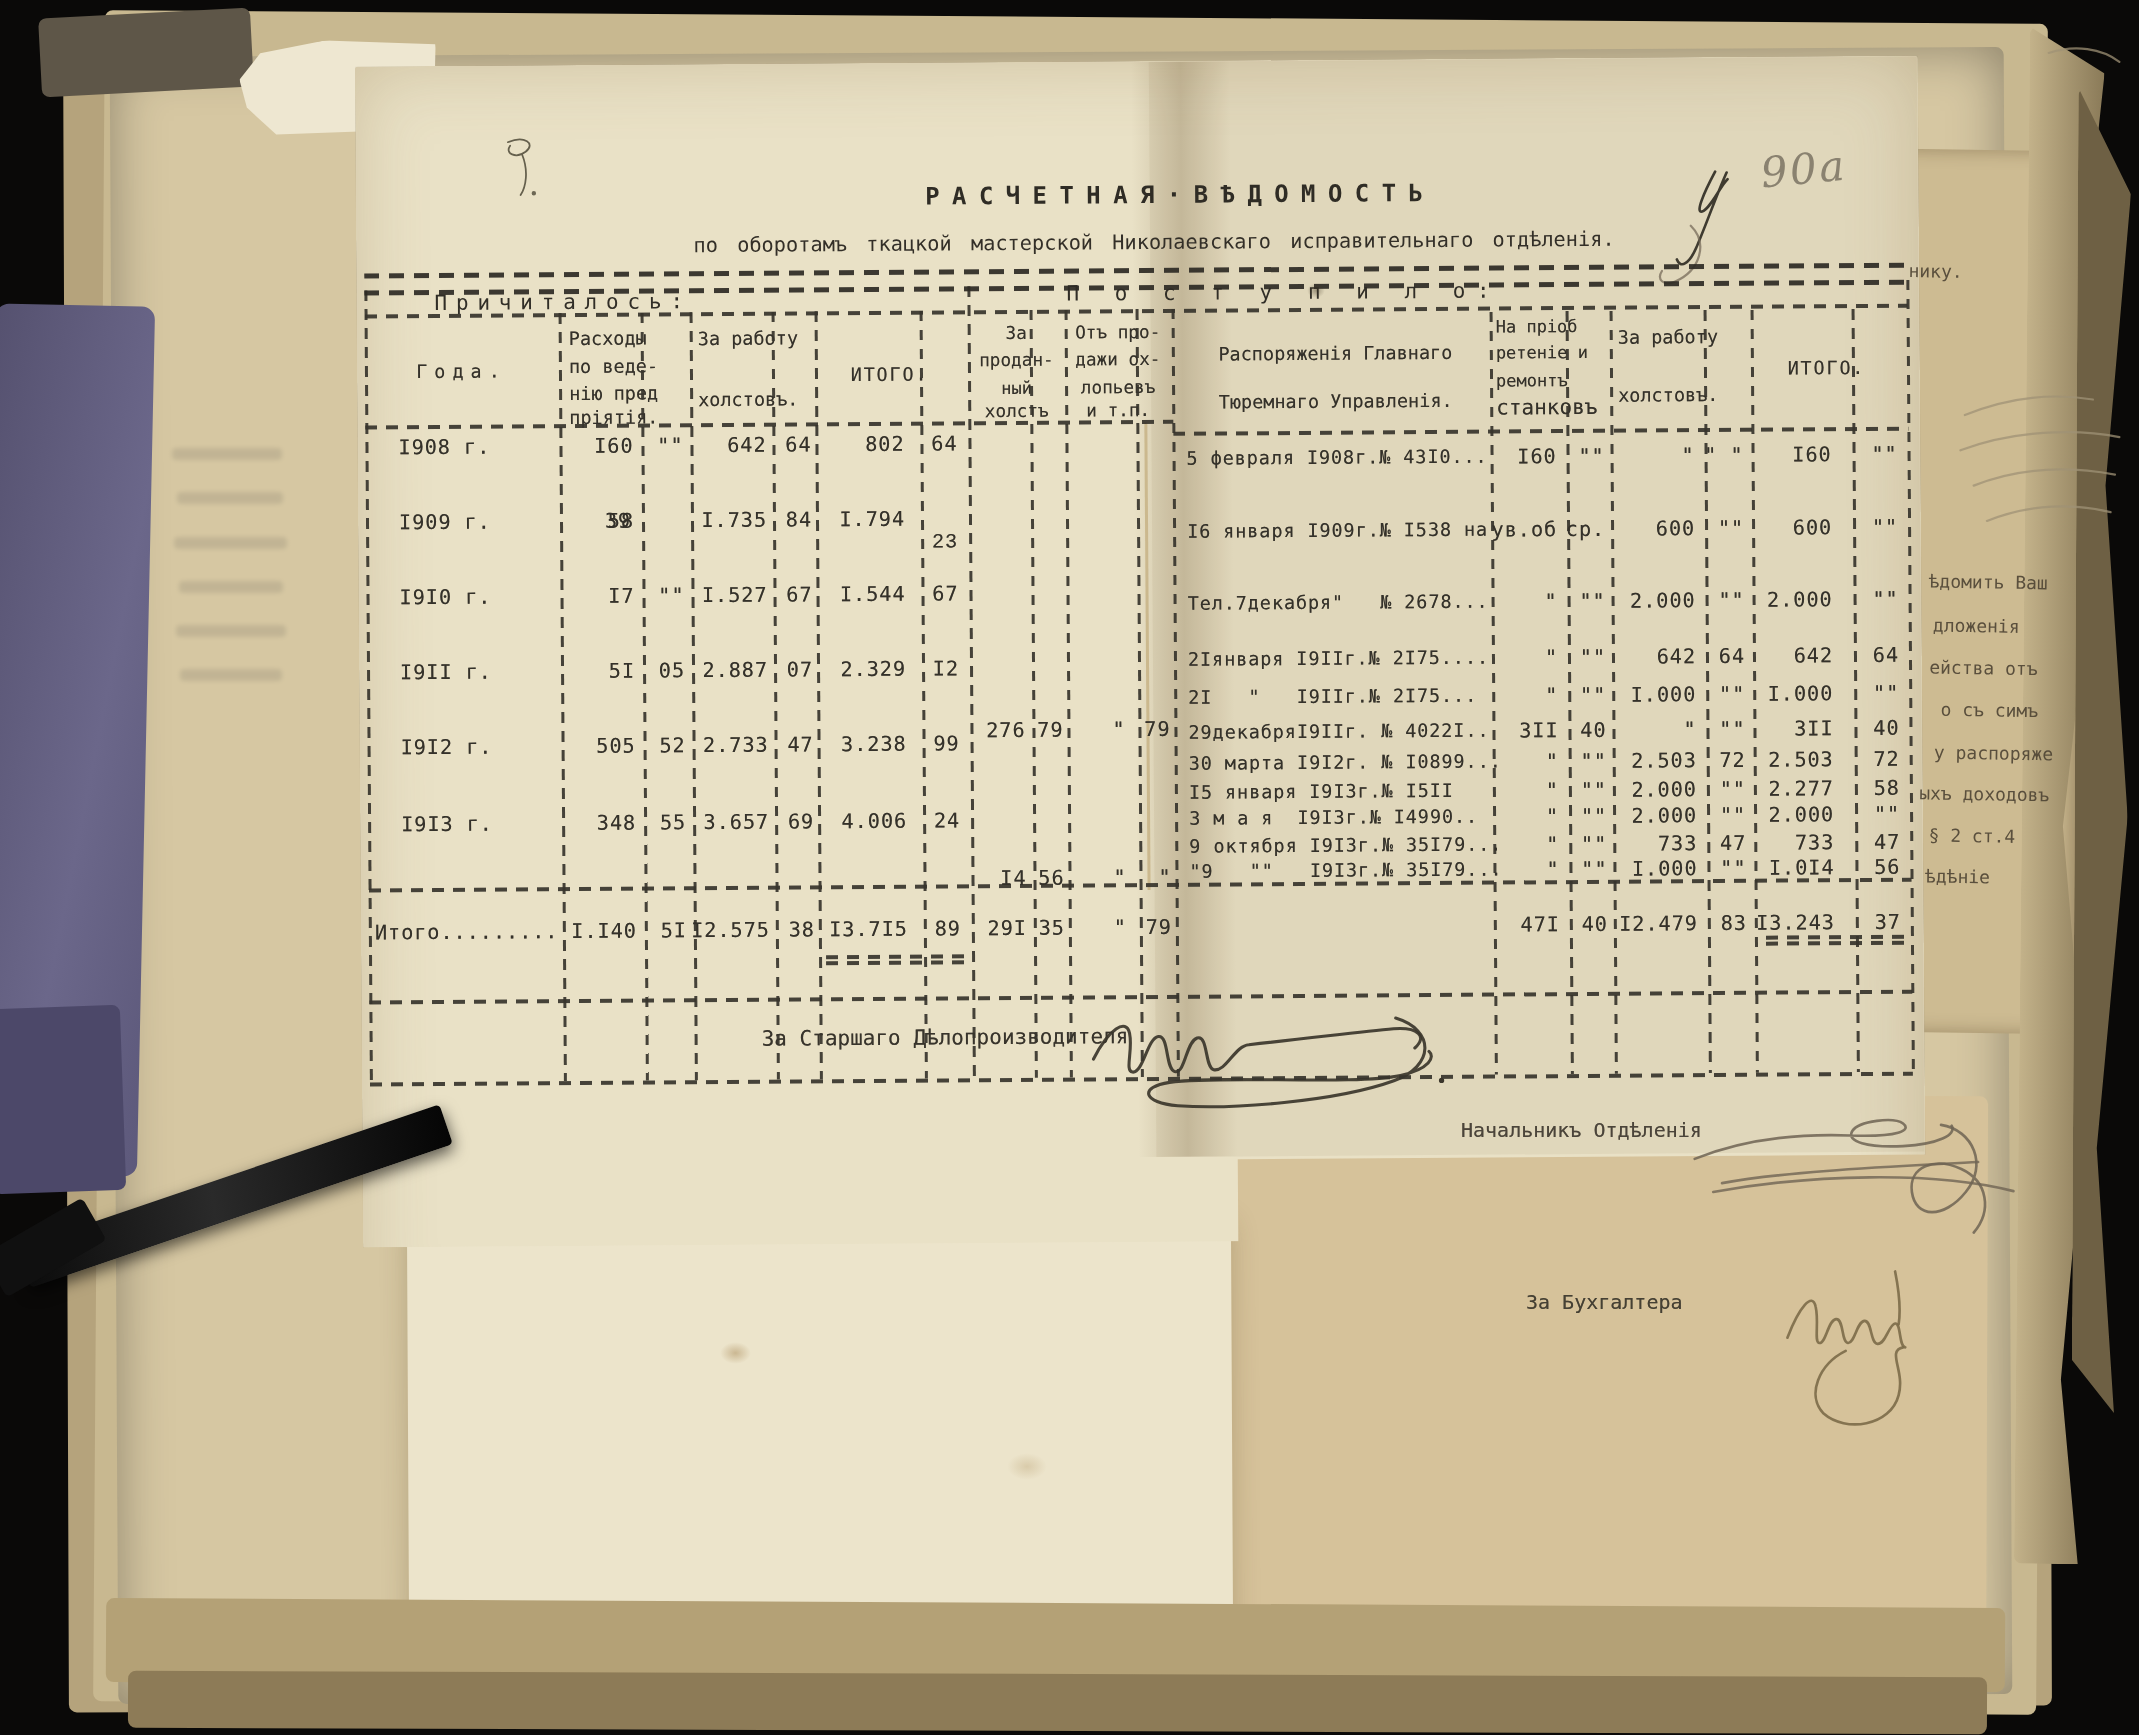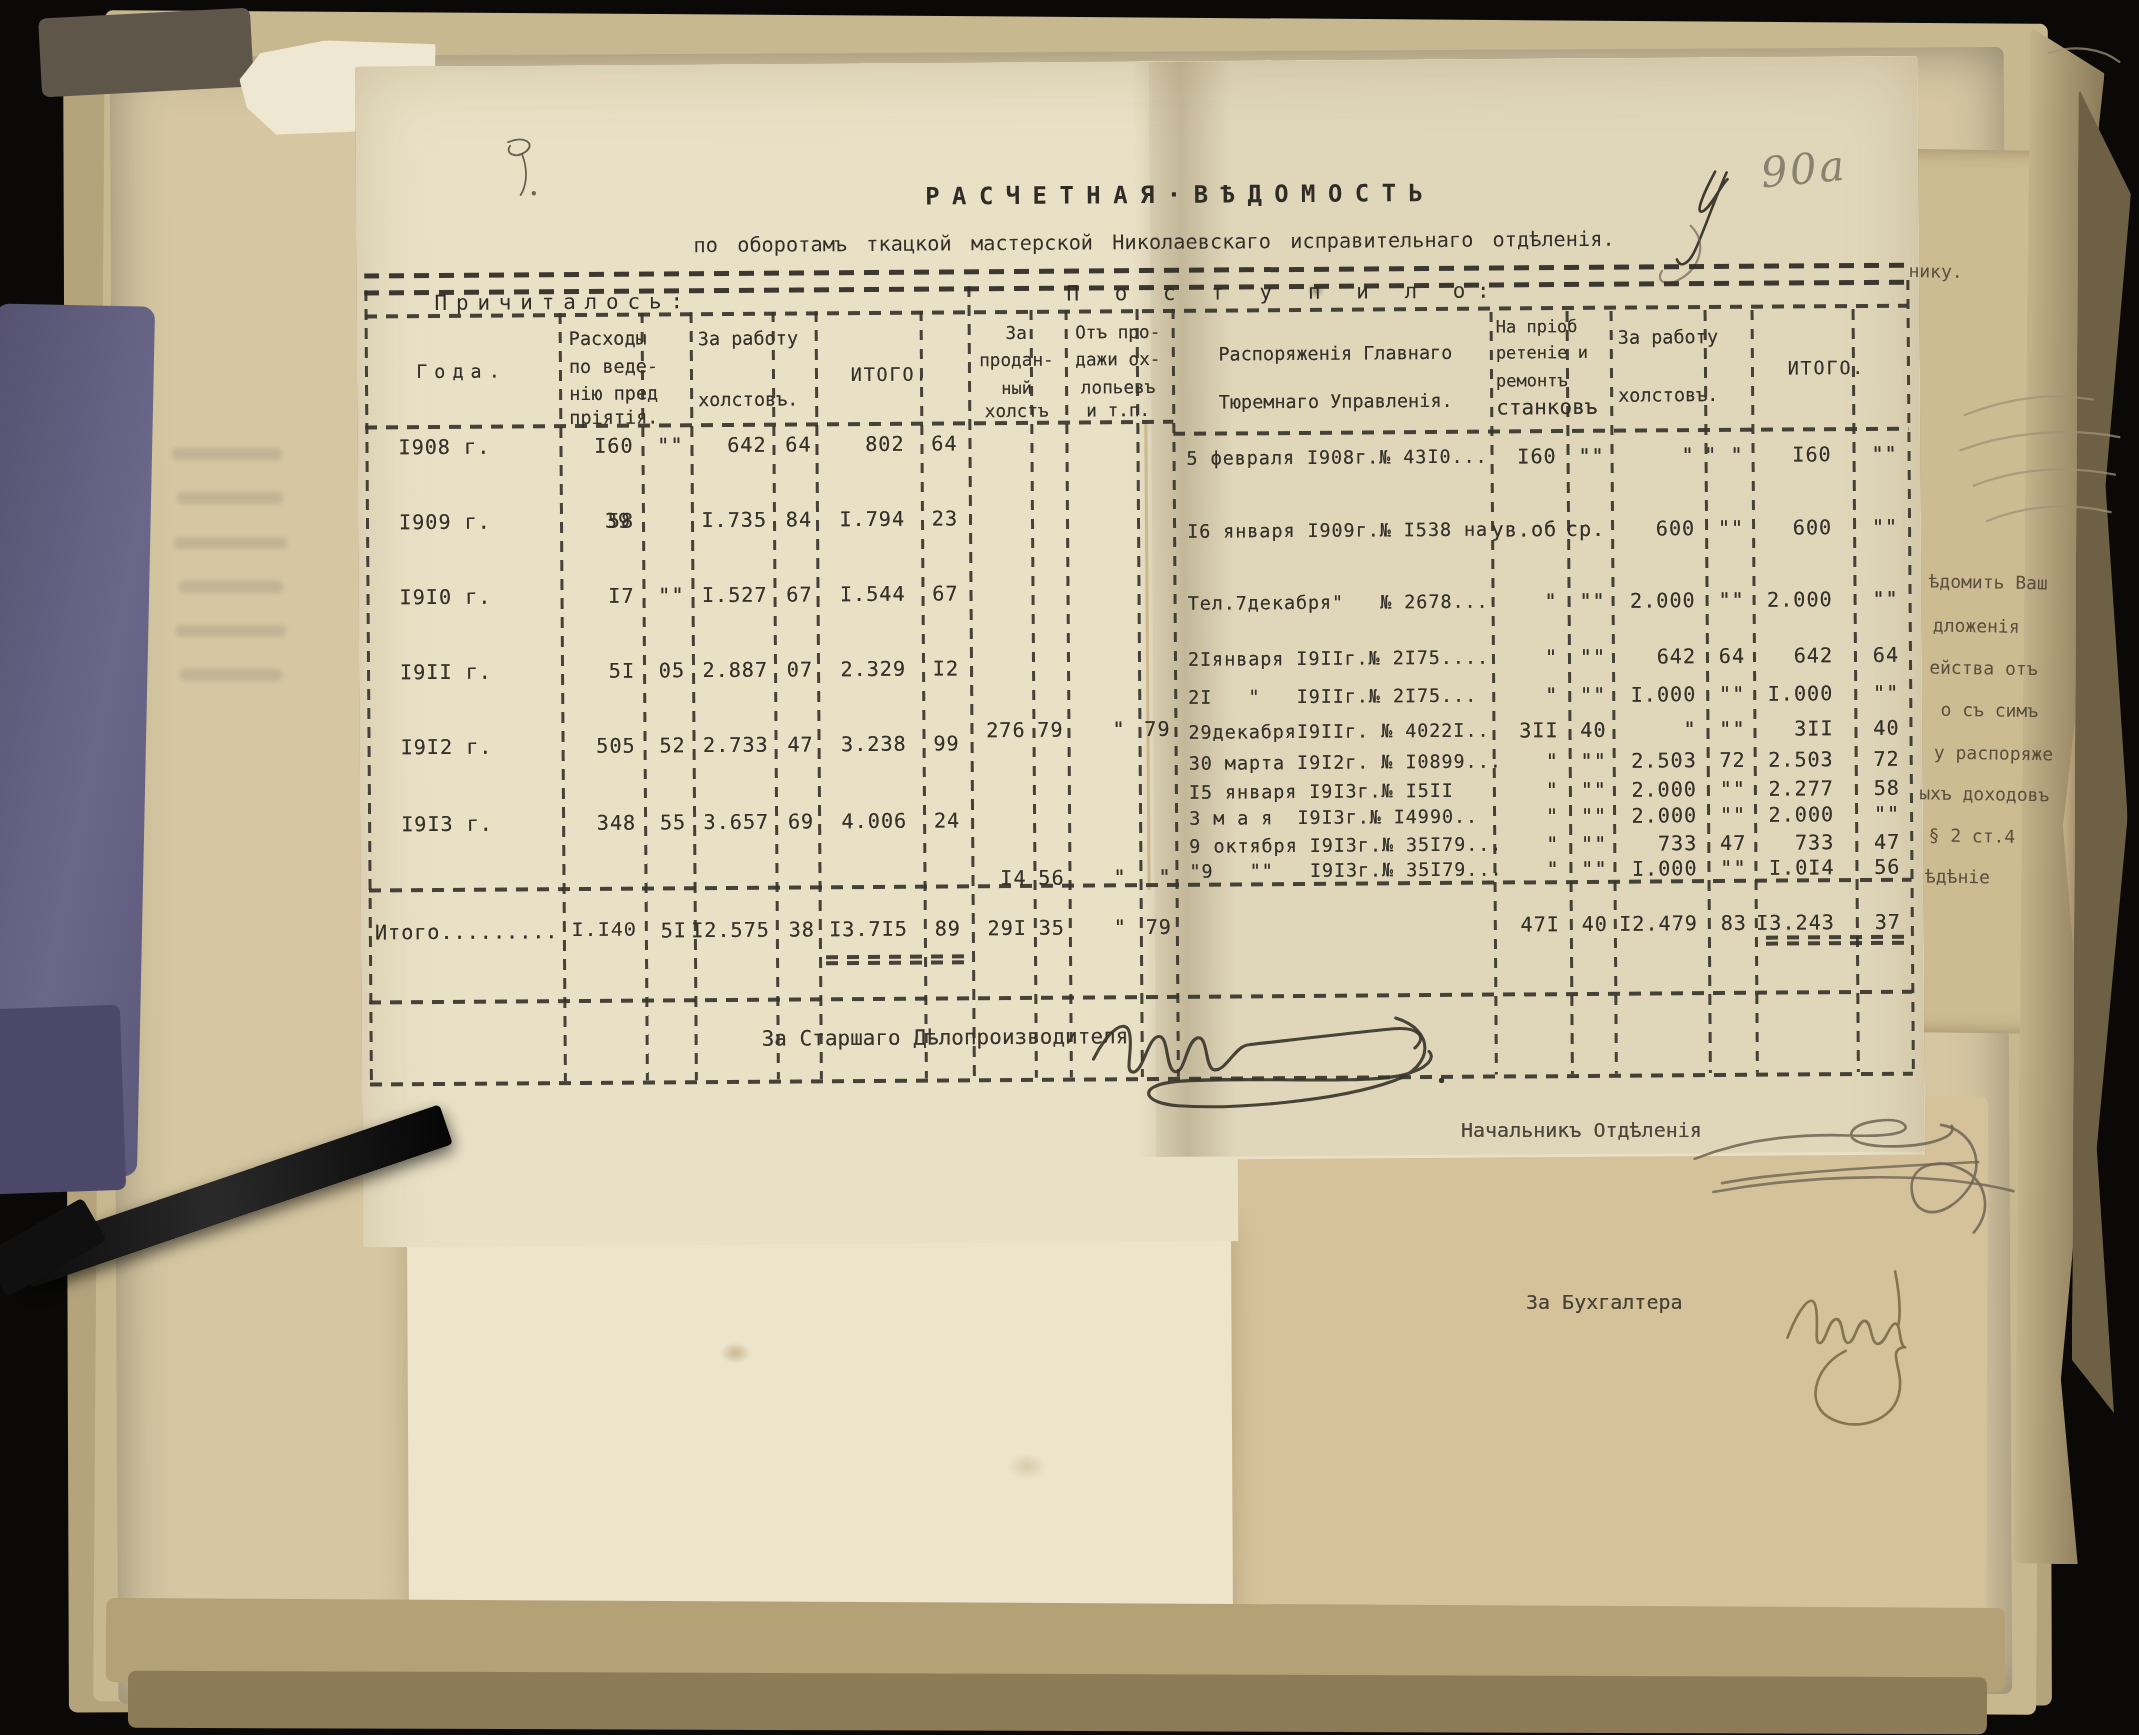--- a/index.html
+++ b/index.html
@@ -163,21 +163,21 @@
       <div class="cell num" style="left: 636px; top: 427px; width: 132px;">642</div>
       <div class="cell num" style="left: 681px; top: 427px; width: 132px;">64</div>
       <div class="cell num" style="left: 774px; top: 427px; width: 132px;">802</div>
       <div class="cell num" style="left: 827px; top: 427px; width: 132px;">64</div>
       <div class="cell yearcell" style="left: 400px; top: 502px;">I909 г.</div>
       <div class="cell num" style="left: 503px; top: 502px; width: 132px;">58</div>
       <div class="cell num" style="left: 553px; top: 502px; width: 132px; text-align: center;">39</div>
       <div class="cell num" style="left: 636px; top: 502px; width: 132px;">I.735</div>
       <div class="cell num" style="left: 681px; top: 502px; width: 132px;">84</div>
       <div class="cell num" style="left: 774px; top: 502px; width: 132px;">I.794</div>
-      <div class="cell num" style="left: 827px; top: 502px; width: 132px;">23</div>
+      <div class="cell num" style="left: 827px; top: 526px; width: 132px; font-family: Liberation Mono, monospace;">23</div>
       <div class="cell yearcell" style="left: 400px; top: 577px;">I9I0 г.</div>
       <div class="cell num" style="left: 503px; top: 577px; width: 132px;">I7</div>
       <div class="cell num" style="left: 553px; top: 577px; width: 132px;">""</div>
       <div class="cell num" style="left: 636px; top: 577px; width: 132px;">I.527</div>
       <div class="cell num" style="left: 681px; top: 577px; width: 132px;">67</div>
       <div class="cell num" style="left: 774px; top: 577px; width: 132px;">I.544</div>
       <div class="cell num" style="left: 827px; top: 577px; width: 132px;">67</div>
       <div class="cell yearcell" style="left: 400px; top: 652px;">I9II г.</div>
       <div class="cell num" style="left: 503px; top: 652px; width: 132px;">5I</div>
       <div class="cell num" style="left: 553px; top: 652px; width: 132px;">05</div>
@@ -278,21 +278,21 @@
       <div class="cell num" style="left: 1692px; top: 832px; width: 141px;">733</div>
       <div class="cell num" style="left: 1758px; top: 832px; width: 141px;">47</div>
       <div class="cell ordercell" style="left: 1188px; top: 857px;">"9   ""   I9I3г.№ 35I79...</div>
       <div class="cell num" style="left: 1417px; top: 857px; width: 141px;">"</div>
       <div class="cell num" style="left: 1465px; top: 857px; width: 141px;">""</div>
       <div class="cell num" style="left: 1555px; top: 857px; width: 141px;">I.000</div>
       <div class="cell num" style="left: 1604px; top: 857px; width: 141px;">""</div>
       <div class="cell num" style="left: 1692px; top: 857px; width: 141px;">I.0I4</div>
       <div class="cell num" style="left: 1758px; top: 857px; width: 141px;">56</div>
       <div class="cell" style="left: 373px; top: 912px; width: 230px;">Итого.........</div>
-      <div class="cell num" style="left: 503px; top: 912px; width: 132px; font-family: Liberation Mono, monospace;">I.I40</div>
+      <div class="cell num" style="left: 503px; top: 912px; width: 132px;">I.I40</div>
       <div class="cell num" style="left: 553px; top: 912px; width: 132px;">5I</div>
       <div class="cell num" style="left: 636px; top: 912px; width: 132px;">I2.575</div>
       <div class="cell num" style="left: 681px; top: 912px; width: 132px;">38</div>
       <div class="cell num" style="left: 774px; top: 912px; width: 132px;">I3.7I5</div>
       <div class="cell num" style="left: 827px; top: 912px; width: 132px;">89</div>
       <div class="cell num" style="left: 928px; top: 912px; width: 97px;">29I</div>
       <div class="cell num" style="left: 966px; top: 912px; width: 97px;">35</div>
       <div class="cell num" style="left: 1028px; top: 912px; width: 97px;">"</div>
       <div class="cell num" style="left: 1073px; top: 912px; width: 97px;">79</div>
       <div class="cell num" style="left: 1417px; top: 912px; width: 141px;">47I</div>

